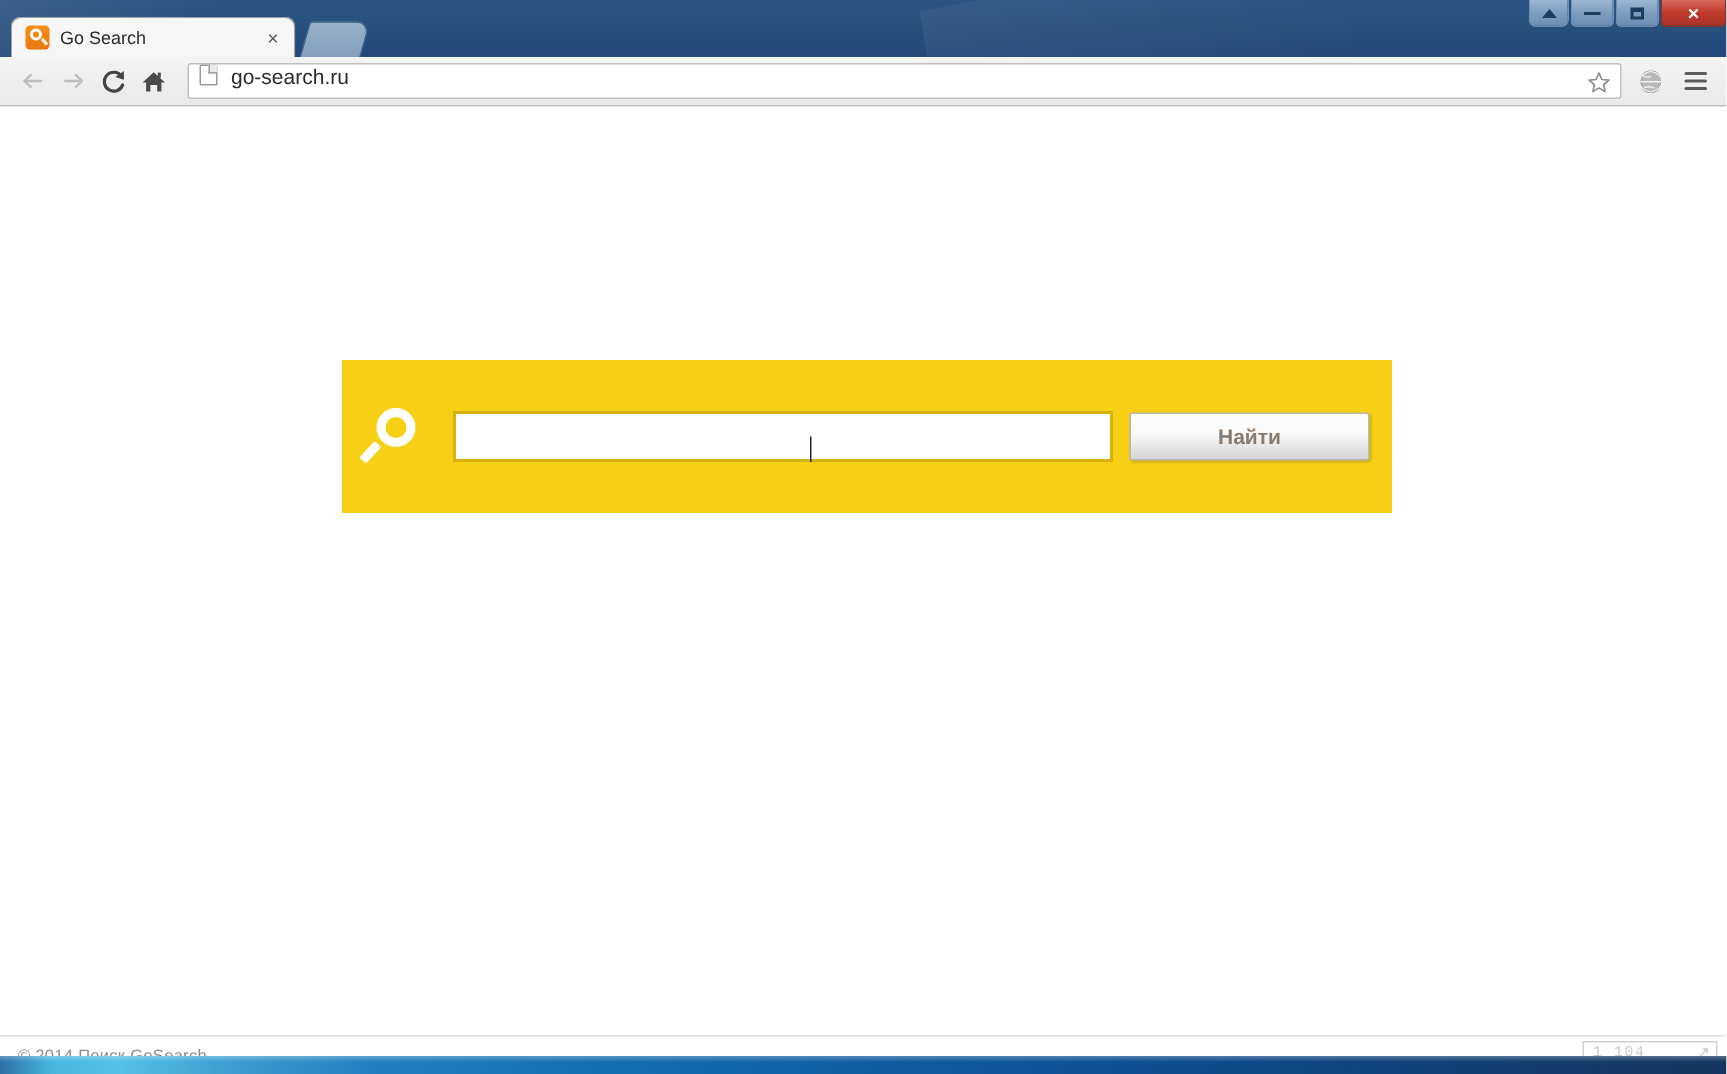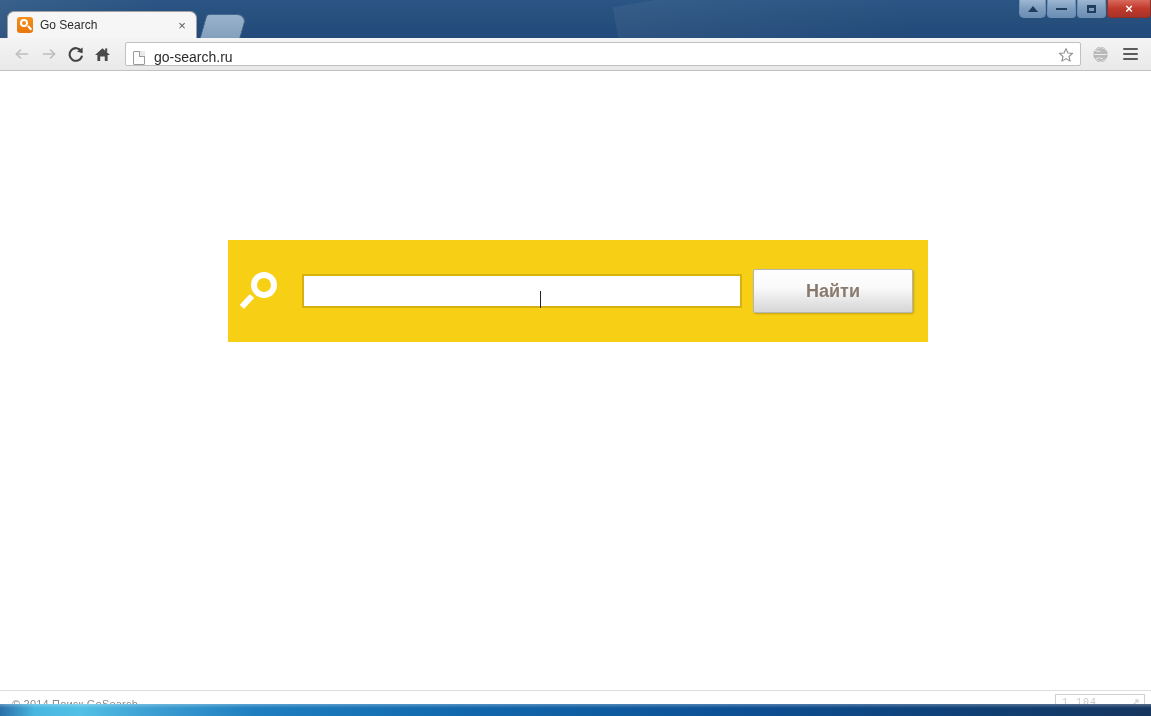--- a/index.html
+++ b/index.html
@@ -142,21 +142,21 @@
   }
   .navbtn svg { display: block; }
 
   .omnibox {
     flex: 1 1 auto;
     height: 24px;
     margin: 0 6px 0 9px;
     background: #fff;
     border: 1px solid #c0c0c0;
     border-radius: 2px;
-    display: flex; align-items: flex-end;
+    display: flex; align-items: flex-start;
     padding: 0 7px;
     position: relative;
   }
   .page-icon {
     width: 12px; height: 14px;
     flex: 0 0 12px;
     background: #fdfdfd;
     border: 1px solid #9b9b9b;
     border-radius: 1px;
     margin-right: 9px;
@@ -235,28 +235,28 @@
     border-radius: 0;
   }
   .search-caret {
     position: absolute;
     left: 312px; top: 51px;
     width: 1px; height: 17px;
     background: #222;
   }
   .search-button {
     flex: 0 0 160px;
-    width: 160px; height: 44px;
+    width: 160px; height: 32px;
     margin-left: 11px;
     background: linear-gradient(180deg, #fefefe 0%, #fafafa 42%, #e3e3e3 78%, #d6d6d6 100%);
     border: 1px solid #b6b6b6;
     border-radius: 2px;
     box-shadow: 1px 1px 2px rgba(0,0,0,0.22);
     font-family: "Liberation Sans", sans-serif;
-    font-size: 18px;
+    font-size: 14px;
     font-weight: bold;
     color: #8a7a6e;
     cursor: pointer;
   }
 
   
   .footer-divider {
     position: absolute;
     left: 0; bottom: 25px;
     width: 1151px; height: 1px;

